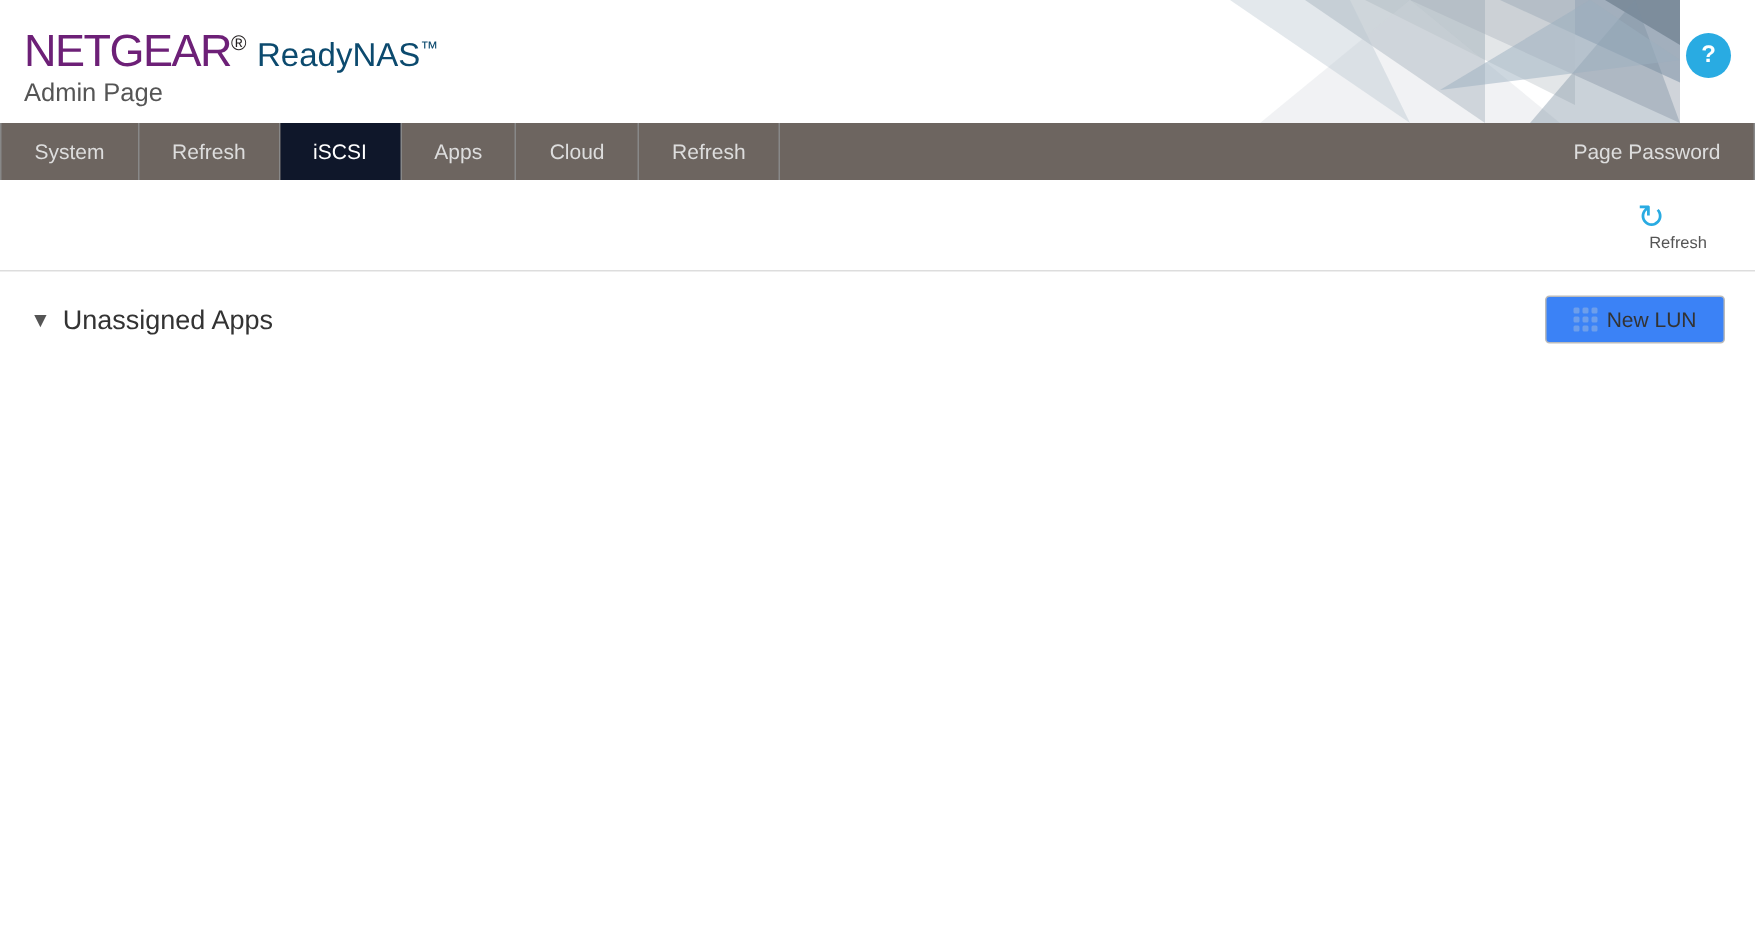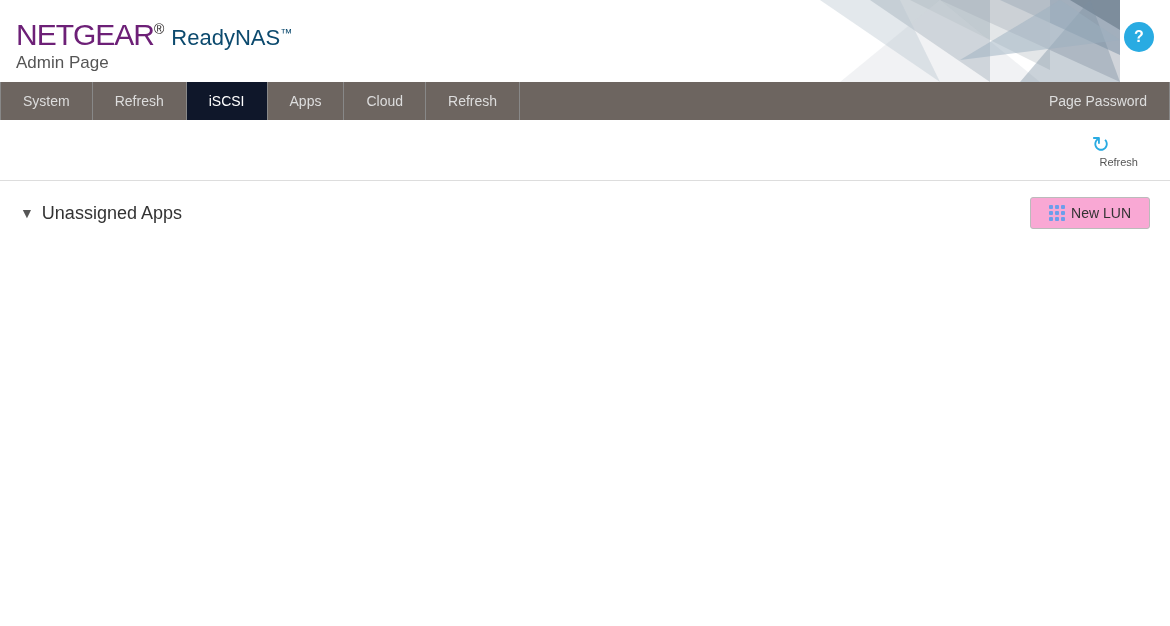--- a/index.html
+++ b/index.html
@@ -105,21 +105,21 @@
     }
     .action-buttons {
       display: flex;
       gap: 8px;
     }
     .btn {
       display: flex;
       gap: 6px;
       padding: 7px 18px;
       border: 1px solid #bbb;
-      background: #f9a8d4;
+      background: #3b82f6;
       border-radius: 3px;
       cursor: pointer;
       font-size: 14px;
       color: #333;
     }
     .btn-icon {
       display: inline-flex;
       align-items: center;
       justify-content: center;
     }

